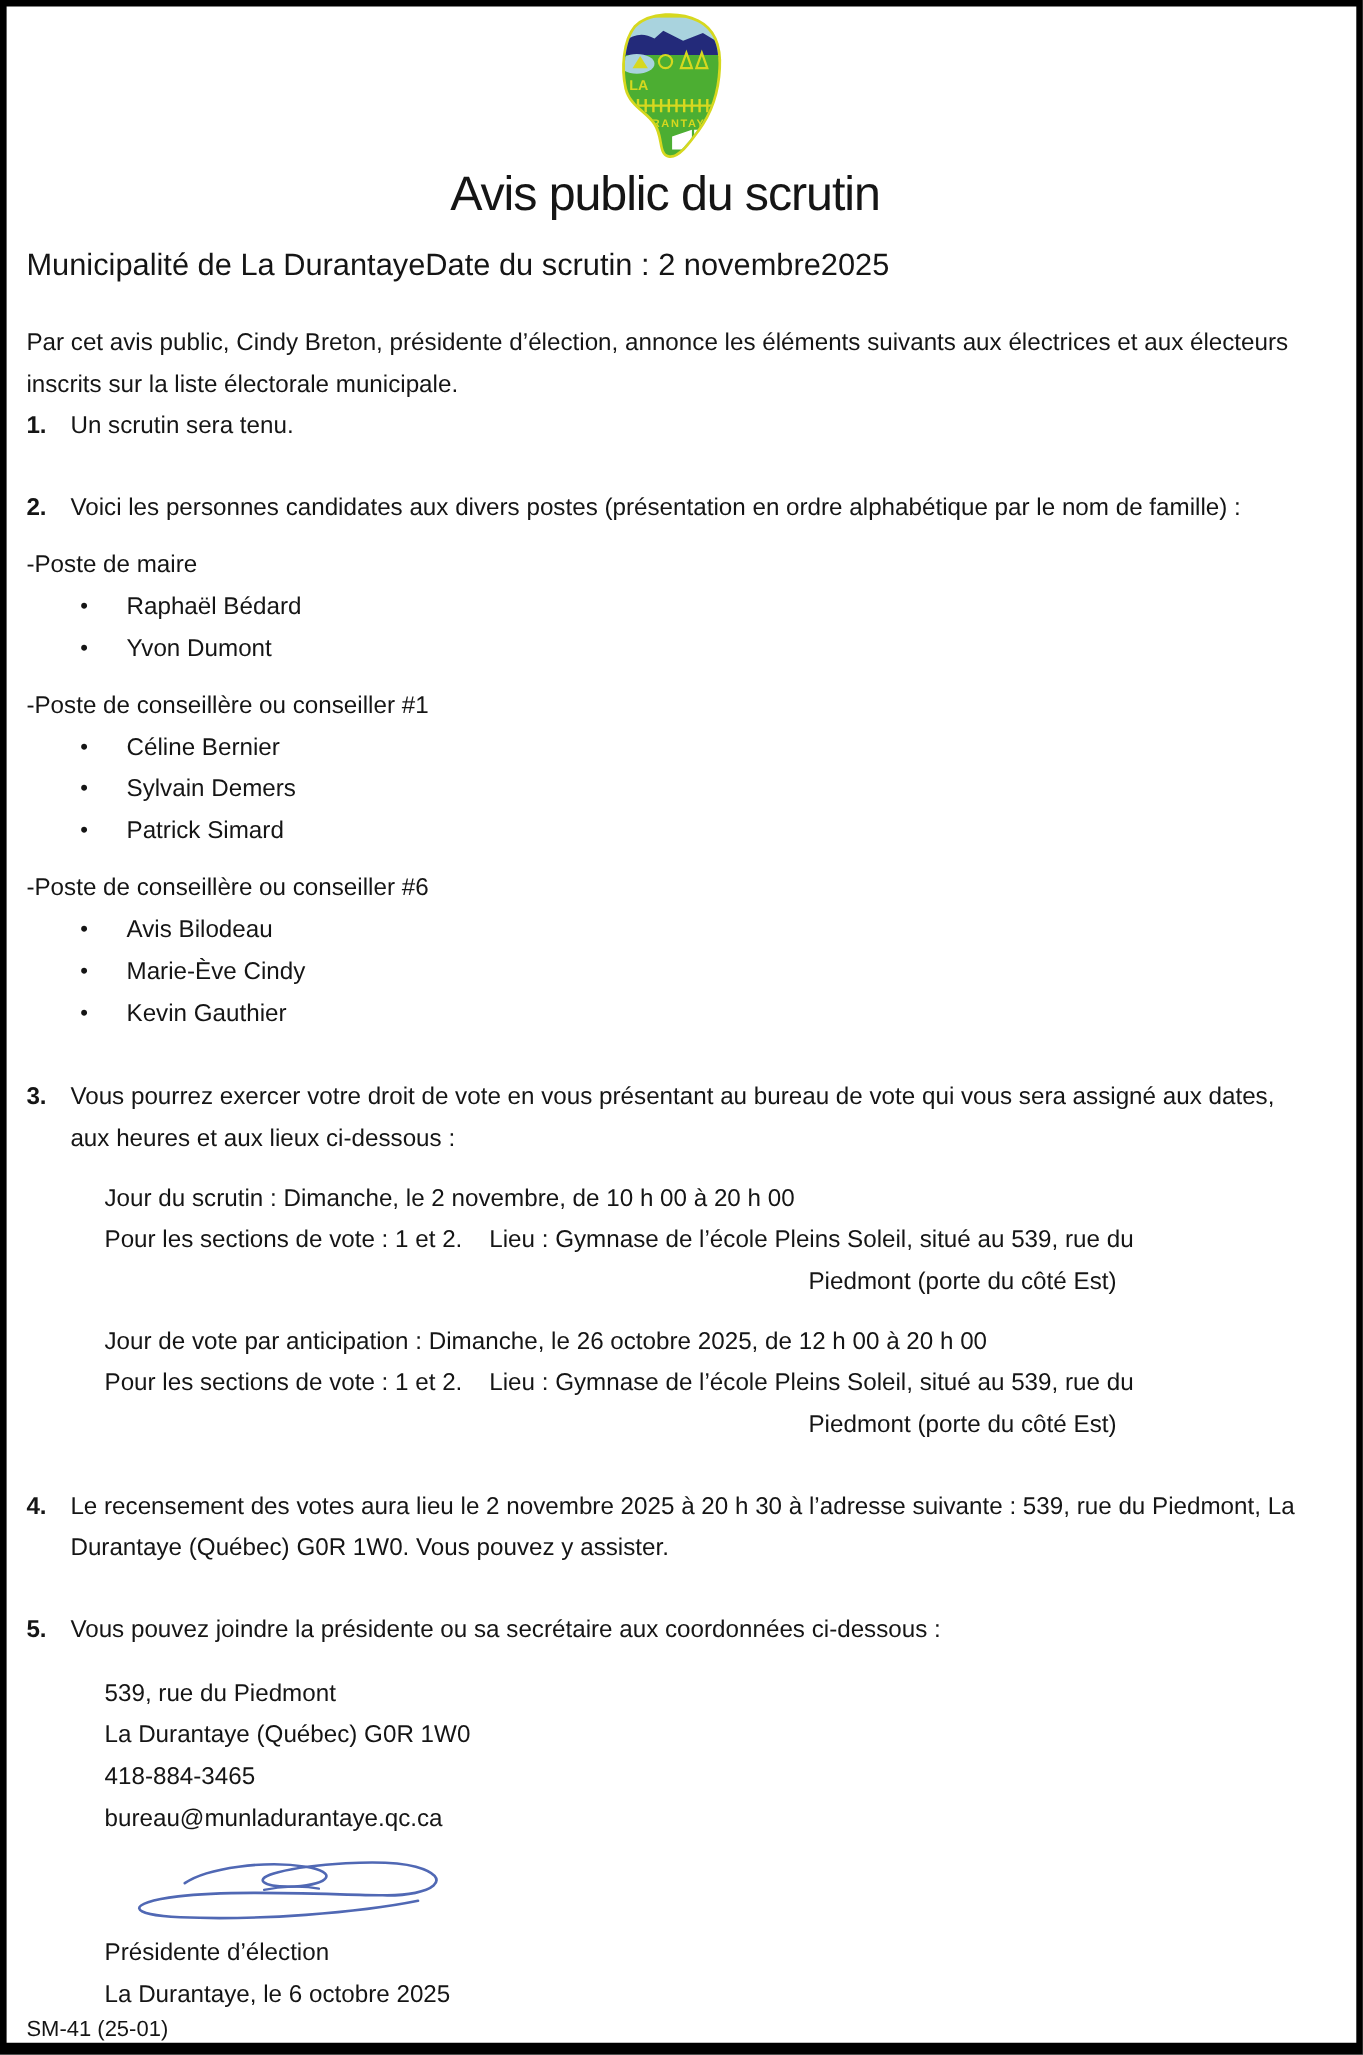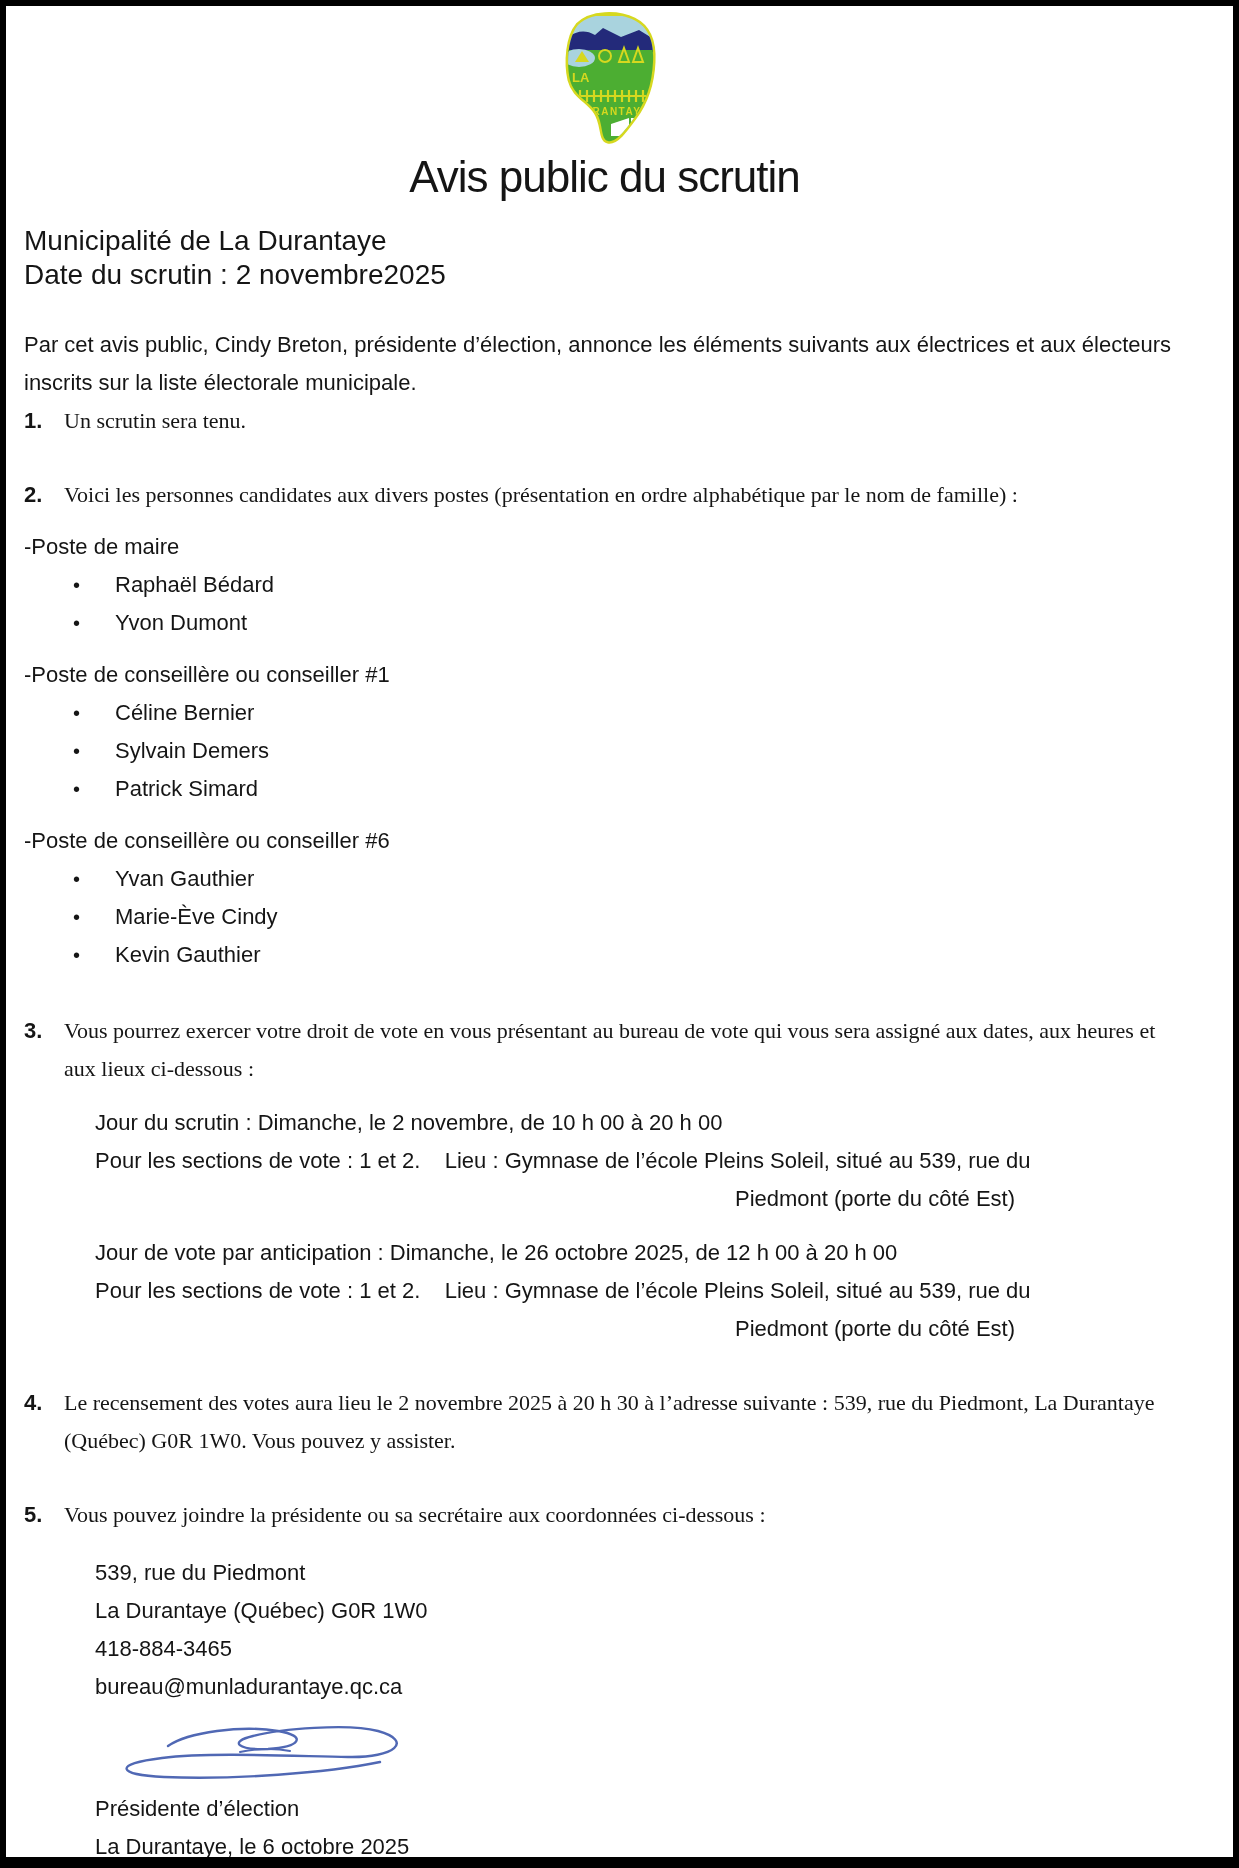--- a/index.html
+++ b/index.html
@@ -23,31 +23,30 @@
   .doc-title {
     margin: 2px 0 0 0;
     text-align: center;
     font-size: 44px;
     font-weight: 400;
     letter-spacing: -1px;
     line-height: 54px;
   }
   .header-row {
     display: flex;
-    justify-content: center;
+    justify-content: flex-start;
     margin-top: 20px;
     font-size: 28px;
     line-height: 34px;
-    flex-direction: column;
   }
   .body-txt { font-size: 22px; line-height: 38px; }
   .intro { margin: 34px 0 0 0; }
   .num-item { display: flex; }
   .num-item .num { width: 40px; flex: none; font-weight: bold; }
-  .num-item .num-text { flex: 1; font-family: Liberation Serif, serif; }
+  .num-item .num-text { flex: 1; }
   .mt-blank { margin-top: 36px; }
   .mt-sec   { margin-top: 38px; }
   .post-label { margin-top: 14px; }
   .candidate { display: flex; padding-left: 49px; }
   .candidate .bullet { width: 42px; flex: none; font-size: 20px; }
   .indent1 { padding-left: 71px; }
   .piedmont { padding-left: 541px; text-align: center; }
   .pre { white-space: pre-wrap; }
   .vote-block { margin-top: 16px; }
   .contact-block { margin-top: 20px; padding-left: 71px; }
@@ -125,21 +124,21 @@
     <span>Sylvain Demers</span>
   </div>
   <div class="body-txt candidate">
     <span class="bullet">•</span>
     <span>Patrick Simard</span>
   </div>
 
   <div class="body-txt post-label">-Poste de conseillère ou conseiller #6</div>
   <div class="body-txt candidate">
     <span class="bullet">•</span>
-    <span>Yvan Gauthier</span>
+    <span>Avis Bilodeau</span>
   </div>
   <div class="body-txt candidate">
     <span class="bullet">•</span>
     <span>Marie-Ève Cindy</span>
   </div>
   <div class="body-txt candidate">
     <span class="bullet">•</span>
     <span>Kevin Gauthier</span>
   </div>
 

